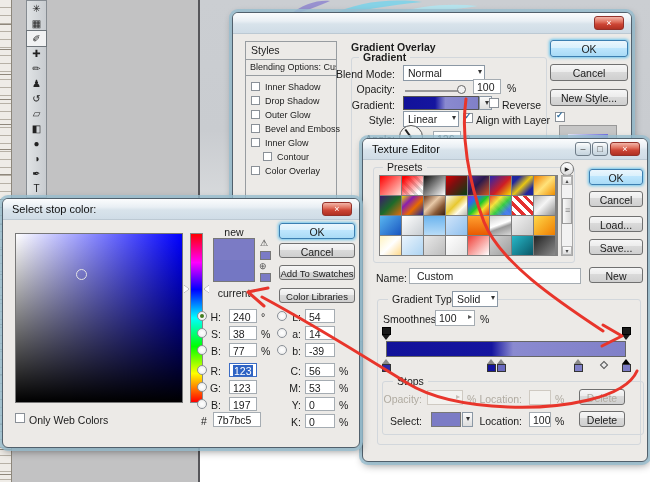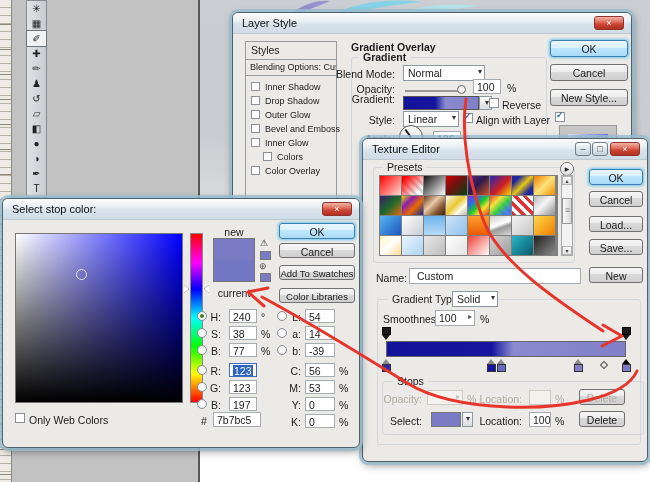--- a/index.html
+++ b/index.html
@@ -123,53 +123,52 @@
       <div class="tool">▱</div>
       <div class="tool">◧</div>
       <div class="tool">●</div>
       <div class="tool">◑</div>
       <div class="tool">✒</div>
       <div class="tool">T</div>
     </div>
 
   <div class="dlg z10" style="left:232px;top:12px;width:400px;height:330px;">
     <div class="titlebar">
-      <div class="title">Layer Style</div>
       <div class="wbtn wbtn-close" style="right:7px;">×</div>
     </div>
 
     <div class="ls-panel">
       <div class="ls-h1">Styles</div>
       <div class="ls-h2">Blending Options: Custom</div>
       <div class="ls-items">
           <div class="ls-item"><div class="cb"></div><span>Inner Shadow</span></div>
           <div class="ls-item"><div class="cb"></div><span>Drop Shadow</span></div>
           <div class="ls-item"><div class="cb"></div><span>Outer Glow</span></div>
           <div class="ls-item"><div class="cb"></div><span>Bevel and Emboss</span></div>
           <div class="ls-item"><div class="cb"></div><span>Inner Glow</span></div>
-          <div class="ls-item ind"><div class="cb"></div><span>Colors</span></div>
+          <div class="ls-item ind"><div class="cb"></div><span>Contour</span></div>
           <div class="ls-item"><div class="cb"></div><span>Color Overlay</span></div>
         </div>
     </div>
 
     <div class="lbl bold" style="left:118px;top:28px;">Gradient Overlay</div>
     <div class="group" style="left:118px;top:44px;width:196px;height:280px;">
       <div class="glabel bold" style="left:7px;">Gradient</div>
     </div>
 
     <div class="lbl r" style="left:86px;top:55px;width:76px;">Blend Mode:</div>
     <div class="dd" style="left:170px;top:52px;width:82px;height:16px;">Normal</div>
 
     <div class="lbl r" style="left:86px;top:70px;width:76px;">Opacity:</div>
     <div style="position:absolute;left:172px;top:77px;width:60px;height:2px;background:#999;"></div>
     <div style="position:absolute;left:224px;top:72px;width:9px;height:9px;border-radius:50%;background:#f2f2f2;border:1px solid #666;box-sizing:border-box;"></div>
     <div class="tb" style="left:240px;top:66px;width:28px;height:15px;">100</div>
     <div class="lbl" style="left:274px;top:69px;">%</div>
 
-    <div class="lbl r" style="left:86px;top:80px;width:76px;">Gradient:</div>
+    <div class="lbl r" style="left:86px;top:86px;width:76px;">Gradient:</div>
     <div style="position: absolute; left: 170px; top: 83px; width: 76px; height: 14px; border: 1px solid rgb(85, 85, 85); box-sizing: border-box; background: linear-gradient(90deg, rgb(18, 18, 154) 0%, rgb(21, 21, 159) 42%, rgb(138, 138, 208) 56%, rgb(128, 128, 200) 100%);" id="ls-grad-swatch"></div>
     <div class="dd" style="left:246px;top:83px;width:13px;height:14px;background:linear-gradient(#fafafa,#ddd);"></div>
     <div class="cb" style="left:256px;top:85px;"></div>
     <div class="lbl" style="left:269px;top:86px;">Reverse</div>
 
     <div class="lbl r" style="left:86px;top:101px;width:76px;">Style:</div>
     <div class="dd" style="left:170px;top:98px;width:56px;height:16px;">Linear</div>
     <div class="cb on" style="left:230px;top:100px;"></div>
     <div class="lbl" style="left:243px;top:101px;">Align with Layer</div>
 

